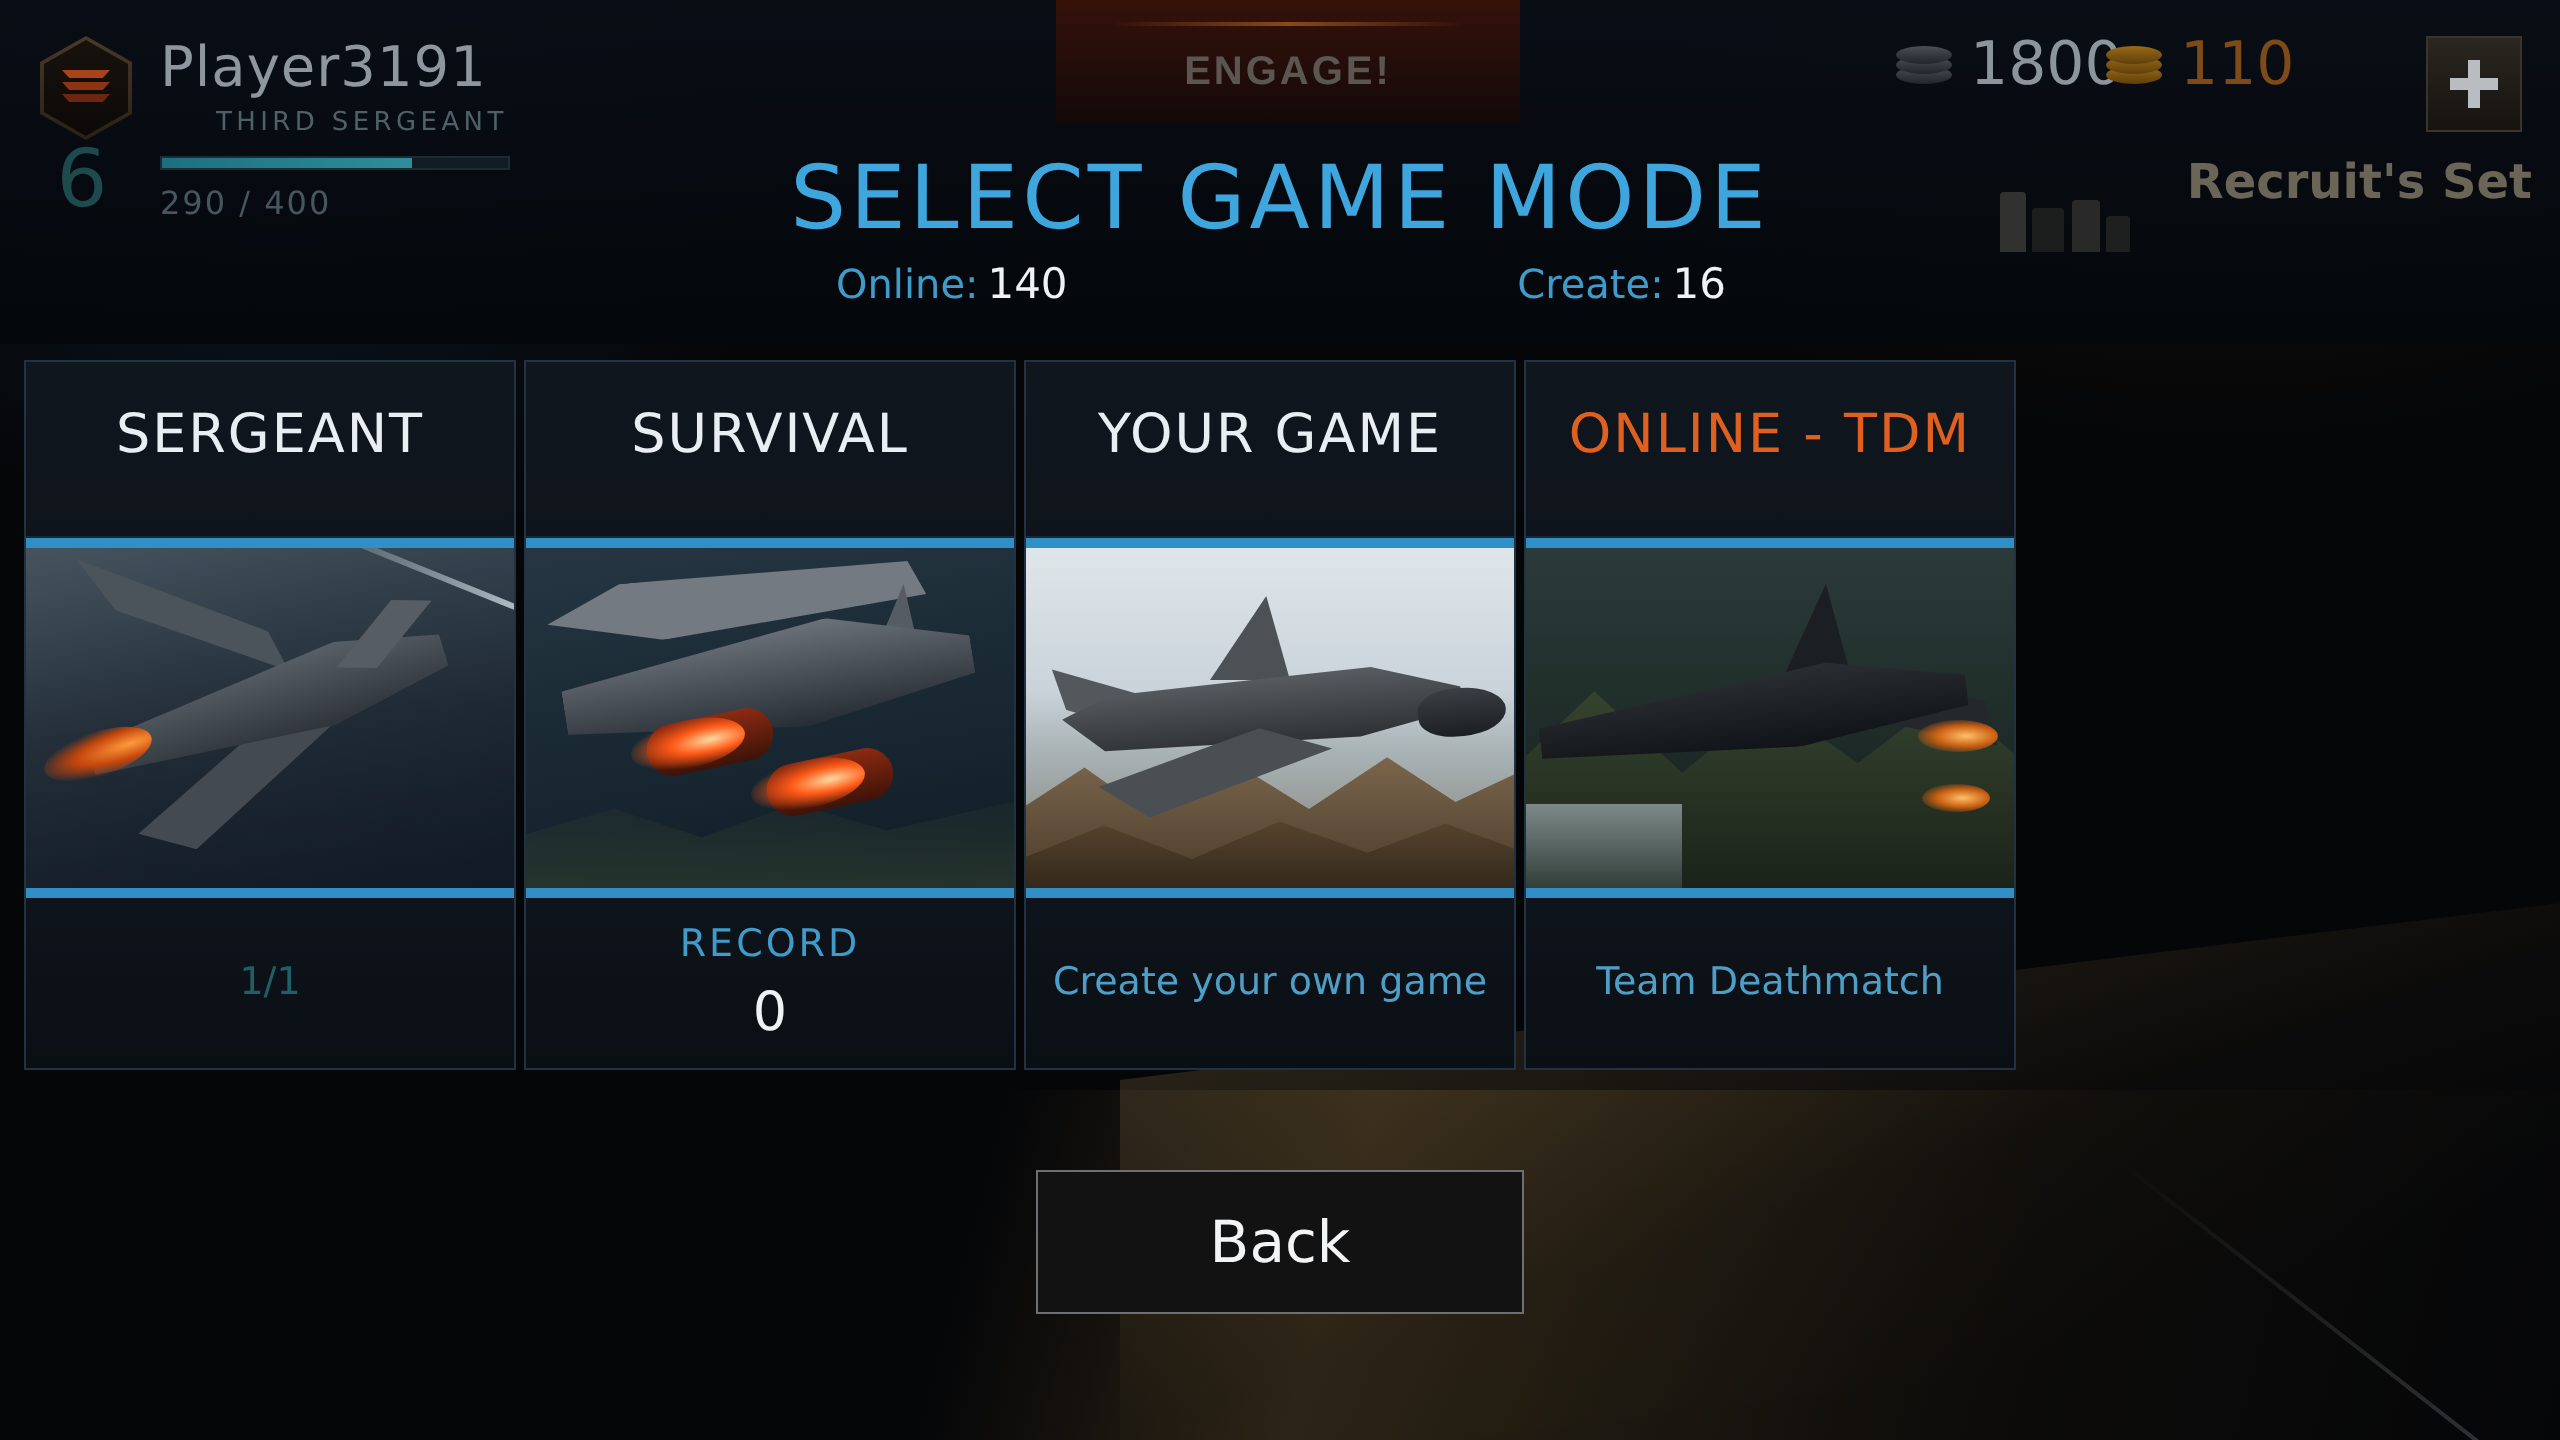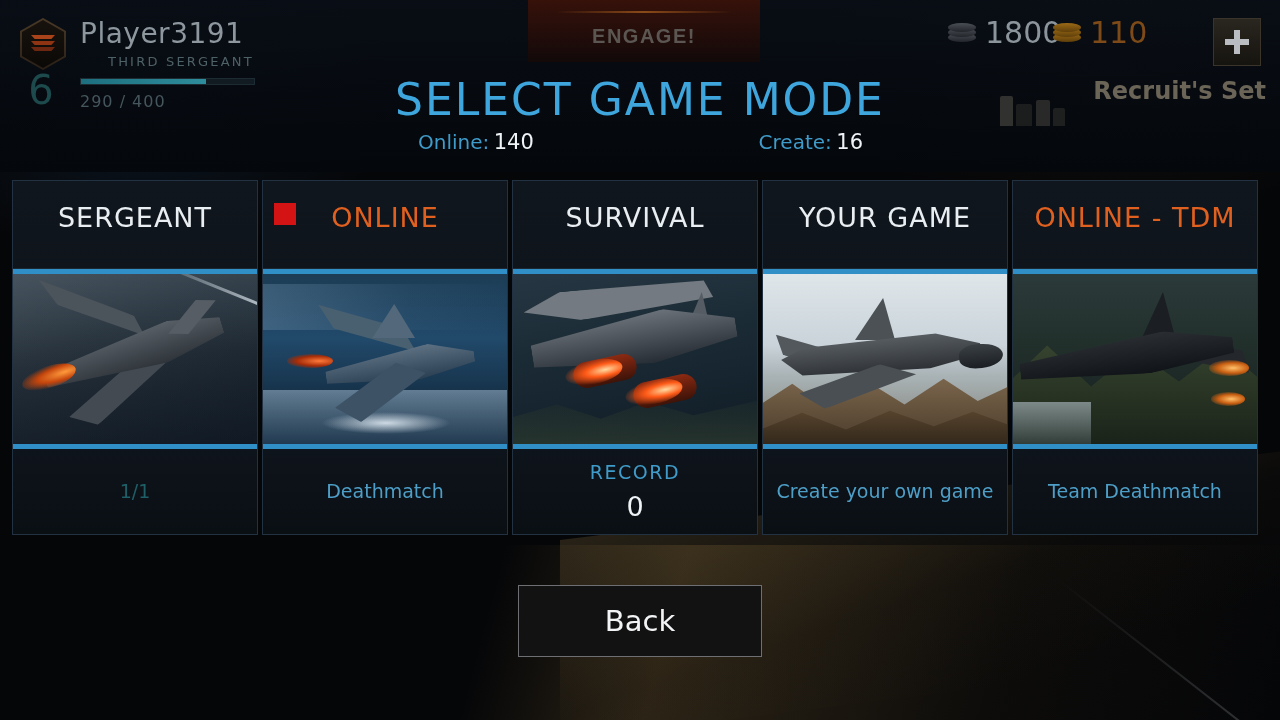--- a/index.html
+++ b/index.html
@@ -436,41 +436,20 @@
         <div class="jet tail"></div>
         <div class="jet flame"></div>
         <div class="streak"></div>
       </div>
     </div>
     <div class="card-foot">
       <div class="foot-text dim">1/1</div>
     </div>
   </div>
 
-  <div class="card">
-    <div class="card-head">
-      <div class="badge-new"></div>
-      <div class="card-title orange">ONLINE</div>
-    </div>
-    <div class="card-img">
-      <div class="scene s-onl">
-        <div class="clouds"></div>
-        <div class="sea"></div>
-        <div class="foam"></div>
-        <div class="jet wing"></div>
-        <div class="jet tailf"></div>
-        <div class="jet body"></div>
-        <div class="jet wing2"></div>
-        <div class="jet muzzle"></div>
-      </div>
-    </div>
-    <div class="card-foot">
-      <div class="foot-text">Deathmatch</div>
-    </div>
-  </div>
 
   <div class="card">
     <div class="card-head">
       <div class="card-title white">SURVIVAL</div>
     </div>
     <div class="card-img">
       <div class="scene s-sur">
         <div class="ridge"></div>
         <div class="jet topwing"></div>
         <div class="jet finA"></div>

